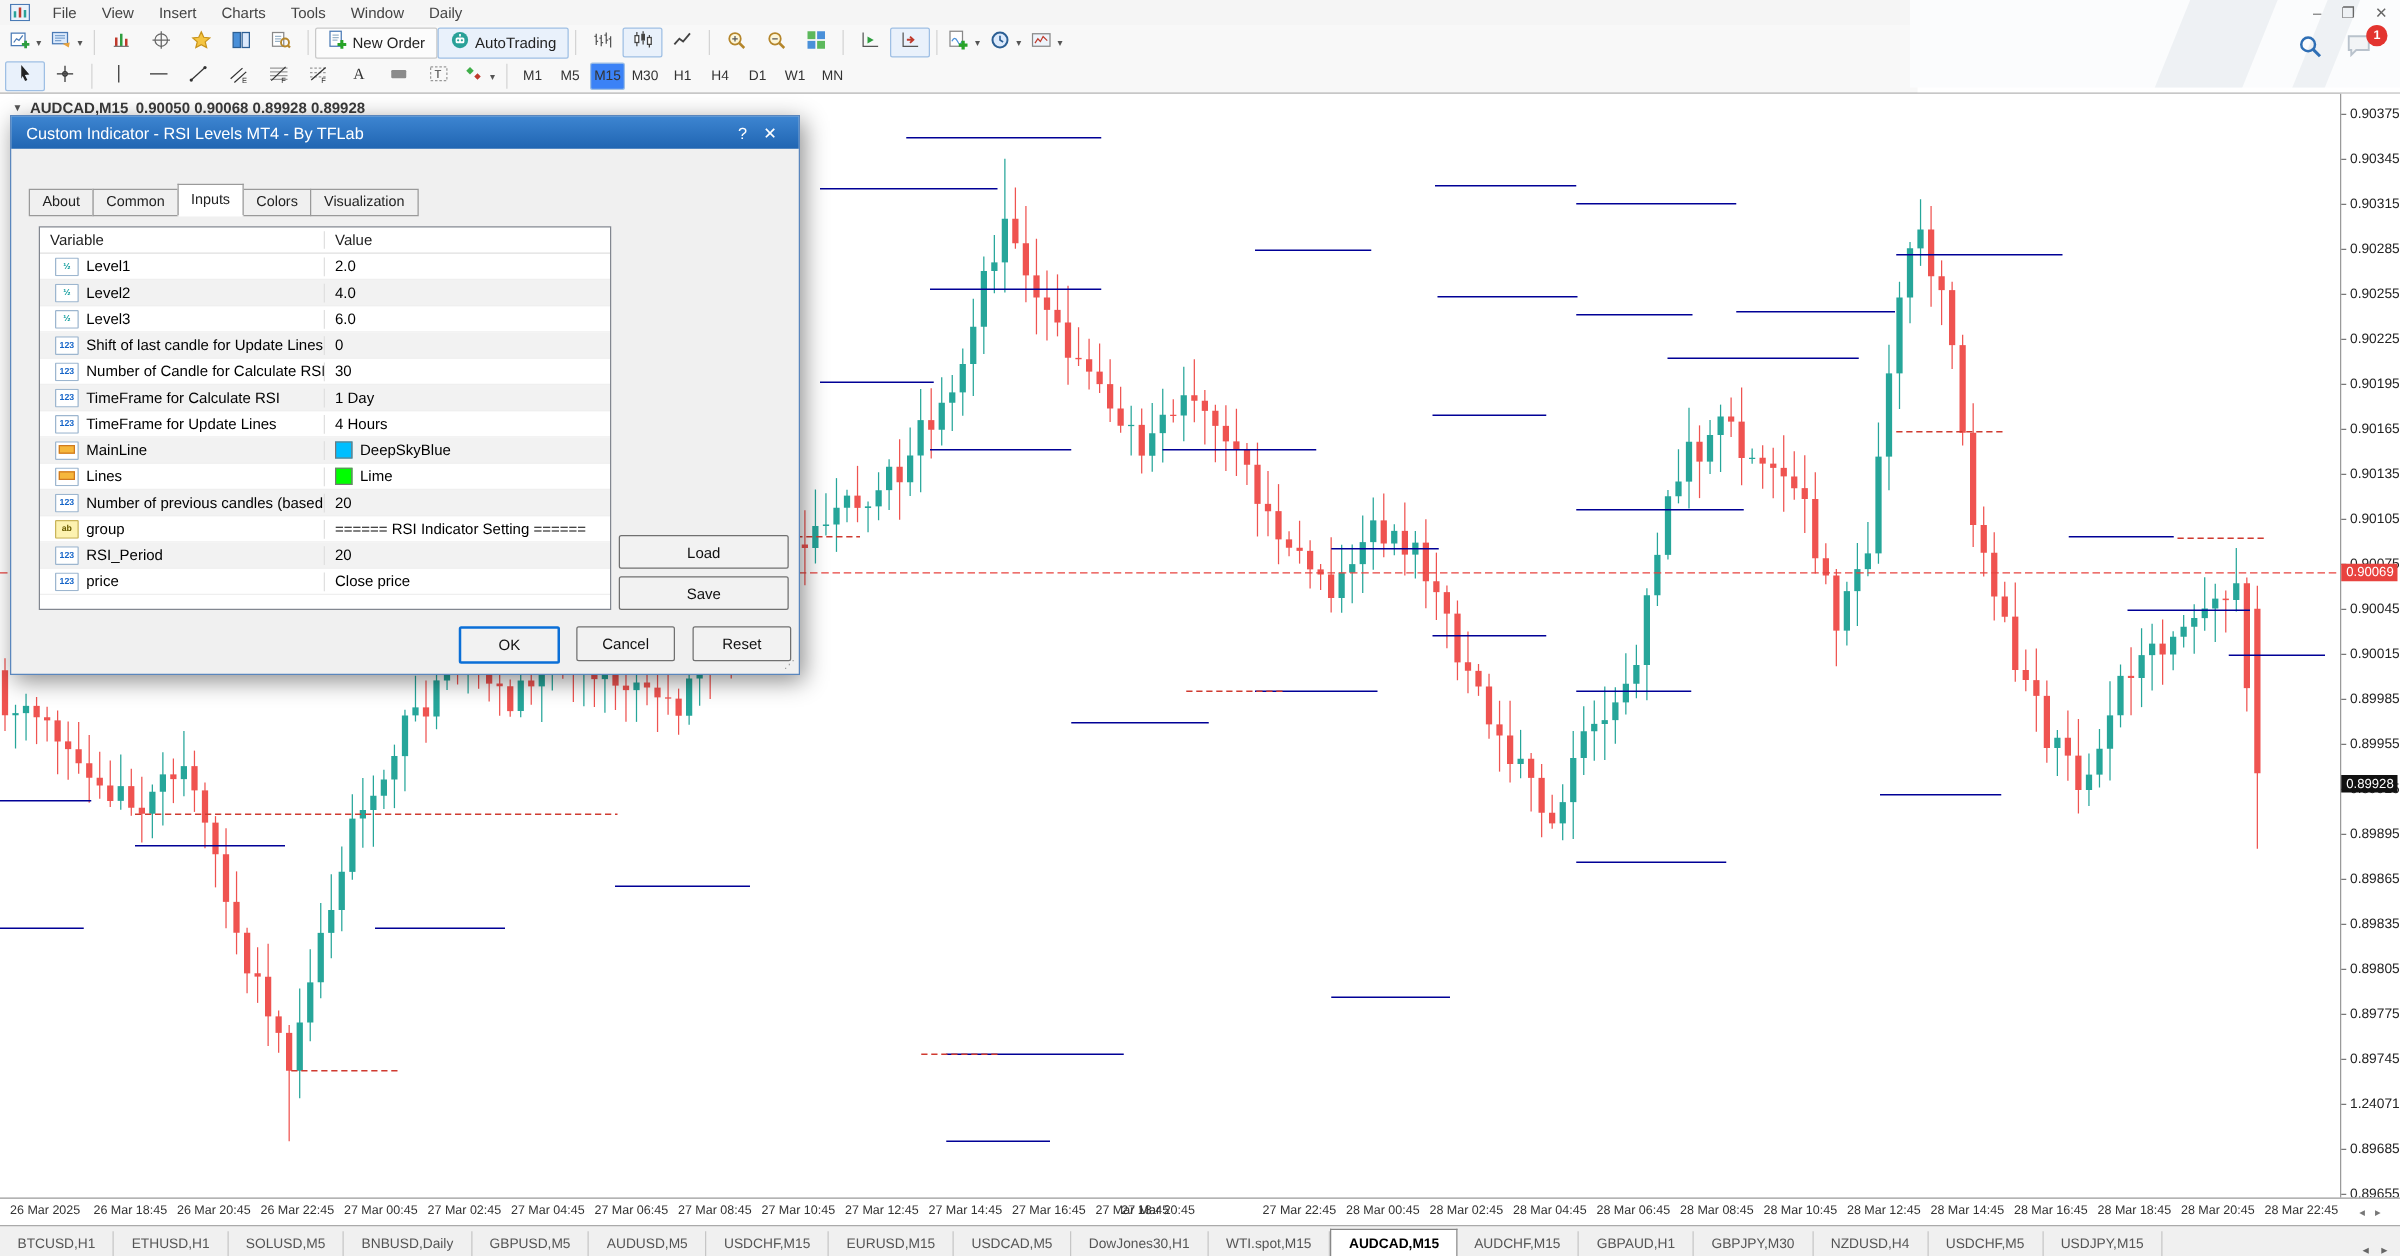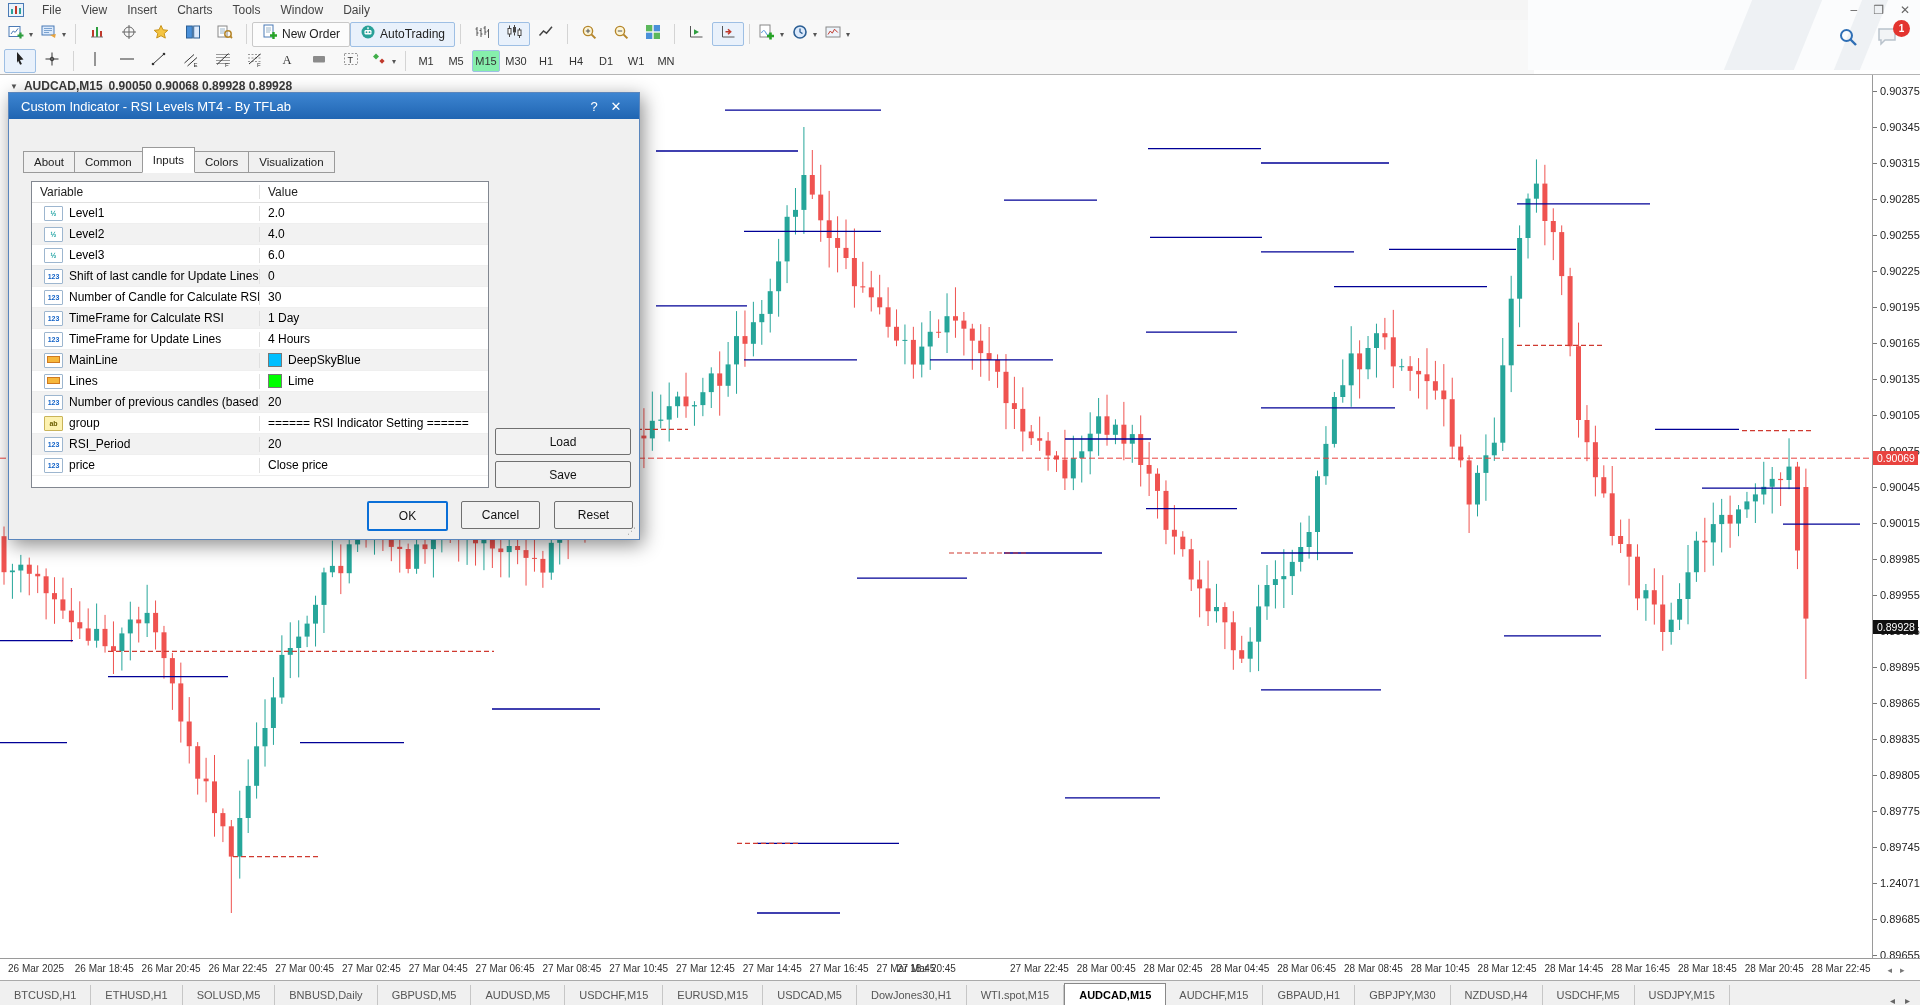--- a/index.html
+++ b/index.html
@@ -19,21 +19,21 @@
     display:flex;align-items:center;padding-left:4px;border-bottom:1px solid #cfcfcf;}
   .tb-btn{height:22px;min-width:24px;display:flex;align-items:center;justify-content:center;
     gap:4px;padding:0 3px;border:1px solid transparent;border-radius:2px;}
   .tb-btn.labeled{border-color:#c9c9c9;background:#fcfcfc;padding:0 9px;height:23px;}
   .tb-btn.pressed{border-color:#9ebfe4;background:#e9f1fb;}
   .tb-label{font-size:12px;color:#222;white-space:nowrap;}
   .dd{font-size:8px;color:#555;margin-left:1px;}
   .tb-sep{width:1px;height:20px;background:#d4d4d4;margin:0 5px;}
   .tf{width:26px;height:20px;display:flex;align-items:center;justify-content:center;
     font-size:11px;color:#333;border:1px solid transparent;border-radius:2px;margin:0 1px;}
-  .tf.active{border-color:#9ebfe4;background:#86efac;text-align:center;}
+  .tf.active{border-color:#9ebfe4;background:#3b82f6;text-align:center;}
 
   
   #brand{position:absolute;left:1528px;top:0;width:392px;height:70px;background:#fbfcfd;z-index:6;overflow:hidden;}
   .stripe{position:absolute;top:-10px;height:90px;background:#eef1f4;transform:skewX(-22deg);}
   #win-controls{position:absolute;right:10px;top:3px;display:flex;gap:16px;font-size:12px;color:#666;}
   #win-controls span{cursor:default;}
   #logo{position:absolute;left:26px;top:12px;display:flex;align-items:center;gap:10px;}
   #logo-text{font-size:27px;color:#9aa2ab;letter-spacing:.5px;}
   #search-ico{position:absolute;right:62px;top:27px;}
   #chat-ico{position:absolute;right:20px;top:26px;}

